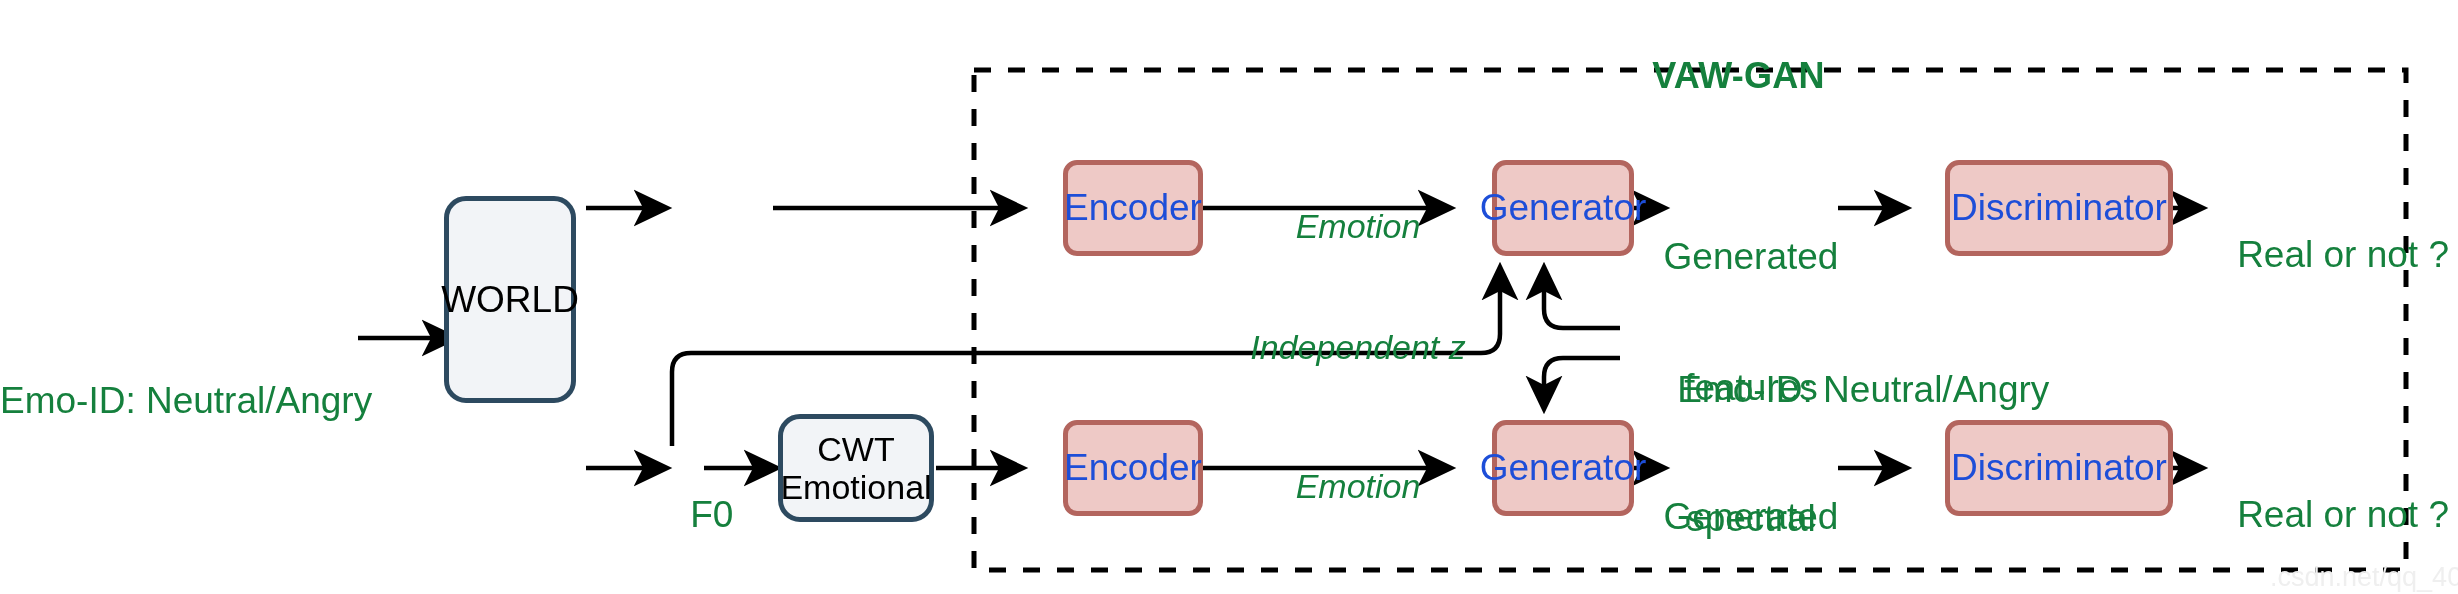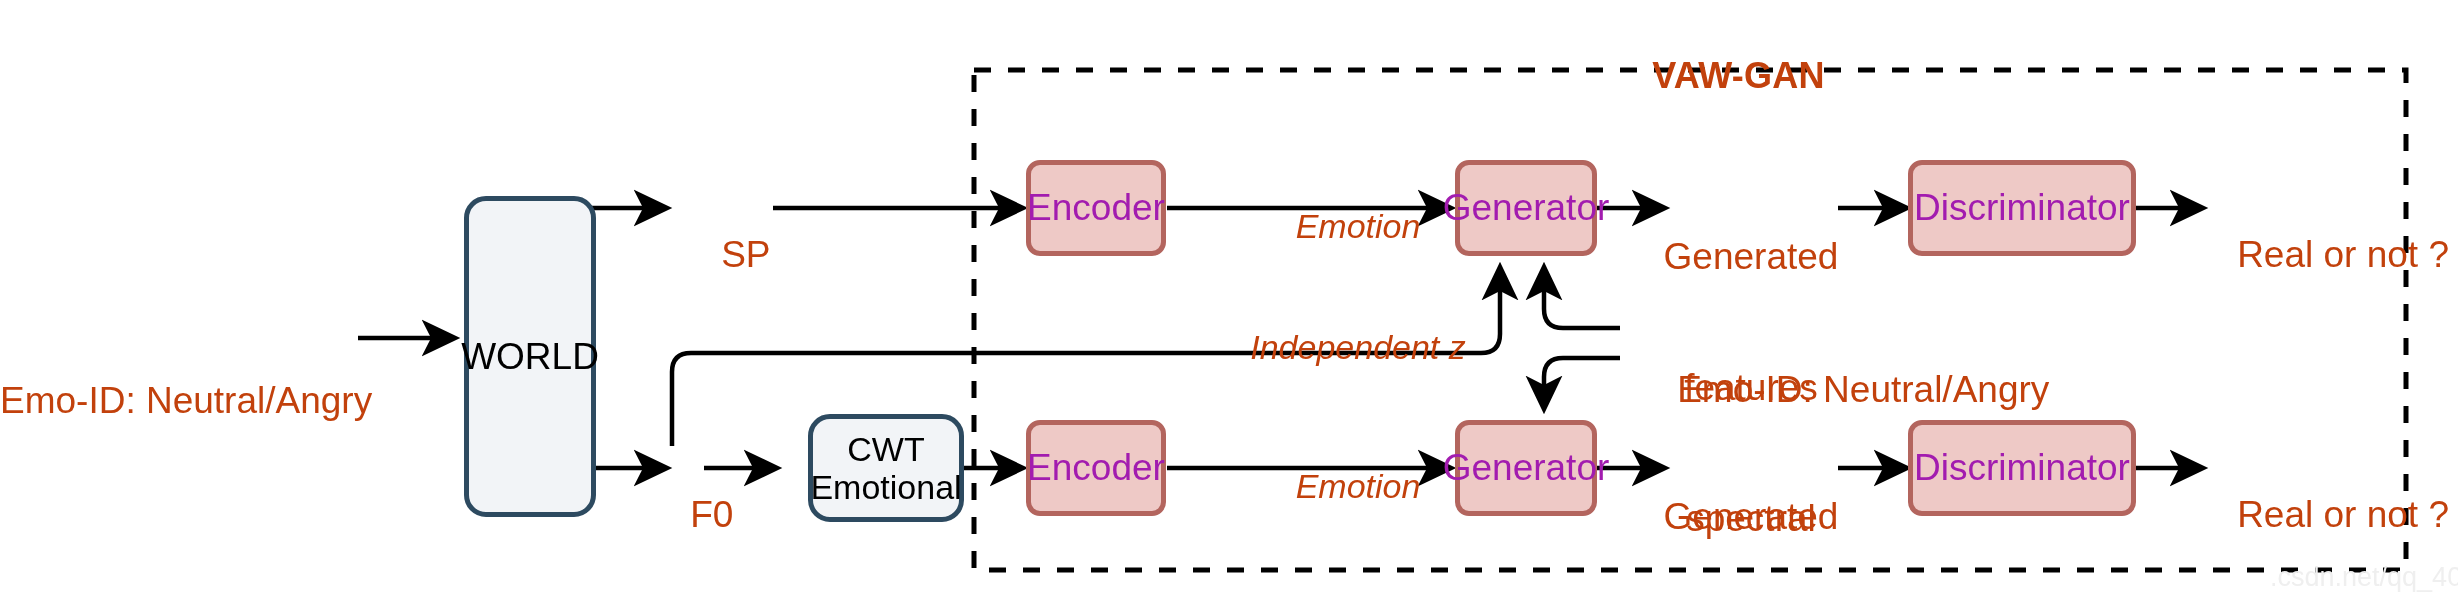--- a/index.html
+++ b/index.html
@@ -5,23 +5,23 @@
   html,body{margin:0;padding:0;background:#ffffff;}
   body{font-family:"Liberation Sans", sans-serif;}
   #stage{position:relative;width:2458px;height:594px;background:#ffffff;overflow:hidden;}
   #svg-layer{position:absolute;left:0;top:0;width:2458px;height:594px;}
 
   .node{position:absolute;display:flex;align-items:center;justify-content:center;
         text-align:center;box-sizing:border-box;line-height:1.12;}
   .node.dark{background:#f2f4f7;border:5px solid #2d4a60;border-radius:22px;
         color:#000;font-size:37px;}
   .node.pink{background:#eec9c6;border:5px solid #b3655e;border-radius:14px;
-        color:#a21caf;font-size:37px;}
+        color:#1d4ed8;font-size:37px;margin-left:37px;}
 
-  .lbl{position:absolute;color:#c2410c;font-size:37px;line-height:1.18;white-space:pre;}
+  .lbl{position:absolute;color:#15803d;font-size:37px;line-height:1.18;white-space:pre;}
   .lbl.ital{font-style:italic;font-size:34px;}
   .lbl.ctr{text-align:center;}
   .lbl.right{text-align:right;}
   .lbl.bold{font-weight:bold;font-size:36px;letter-spacing:.3px;}
 
   .watermark{position:absolute;color:#efefef;font-size:27px;white-space:nowrap;}
 </style>
 </head>
 <body>
 
@@ -75,32 +75,29 @@
   </svg>
 
   <div class="lbl ctr" style="left:1568px;top:10px;width:300px;">
     <span class="lbl bold" style="position:static;">VAW-GAN</span>
   </div>
 
   <div class="lbl right" style="left:0px;top:292px;width:350px;">
     <div>Emo-ID: Neutral/Angry</div>
   </div>
 
-  <div class="node dark" style="left:464px;top:196px;width:132px;height:321px;">
+  <div class="node dark" style="left:444px;top:196px;width:132px;height:207px;">
     <span>WORLD</span>
   </div>
 
-  <div class="lbl" style="left:680px;top:189px;">
-    <span style="position:static;">SP</span>
-  </div>
   <div class="lbl" style="left:649px;top:449px;">
     <span style="position:static;">F0</span>
   </div>
 
-  <div class="node dark" style="left:808px;top:414px;width:156px;height:108px;flex-direction:column;font-size:34px;">
+  <div class="node dark" style="left:778px;top:414px;width:156px;height:108px;flex-direction:column;font-size:34px;">
     <span>CWT</span>
     <span>Emotional</span>
   </div>
 
   <div class="node pink" style="left:1026px;top:160px;width:140px;height:96px;">
     <span>Encoder</span>
   </div>
 
   <div class="lbl ital ctr" style="left:1229px;top:126px;width:258px;">
     <div>Emotion</div>

